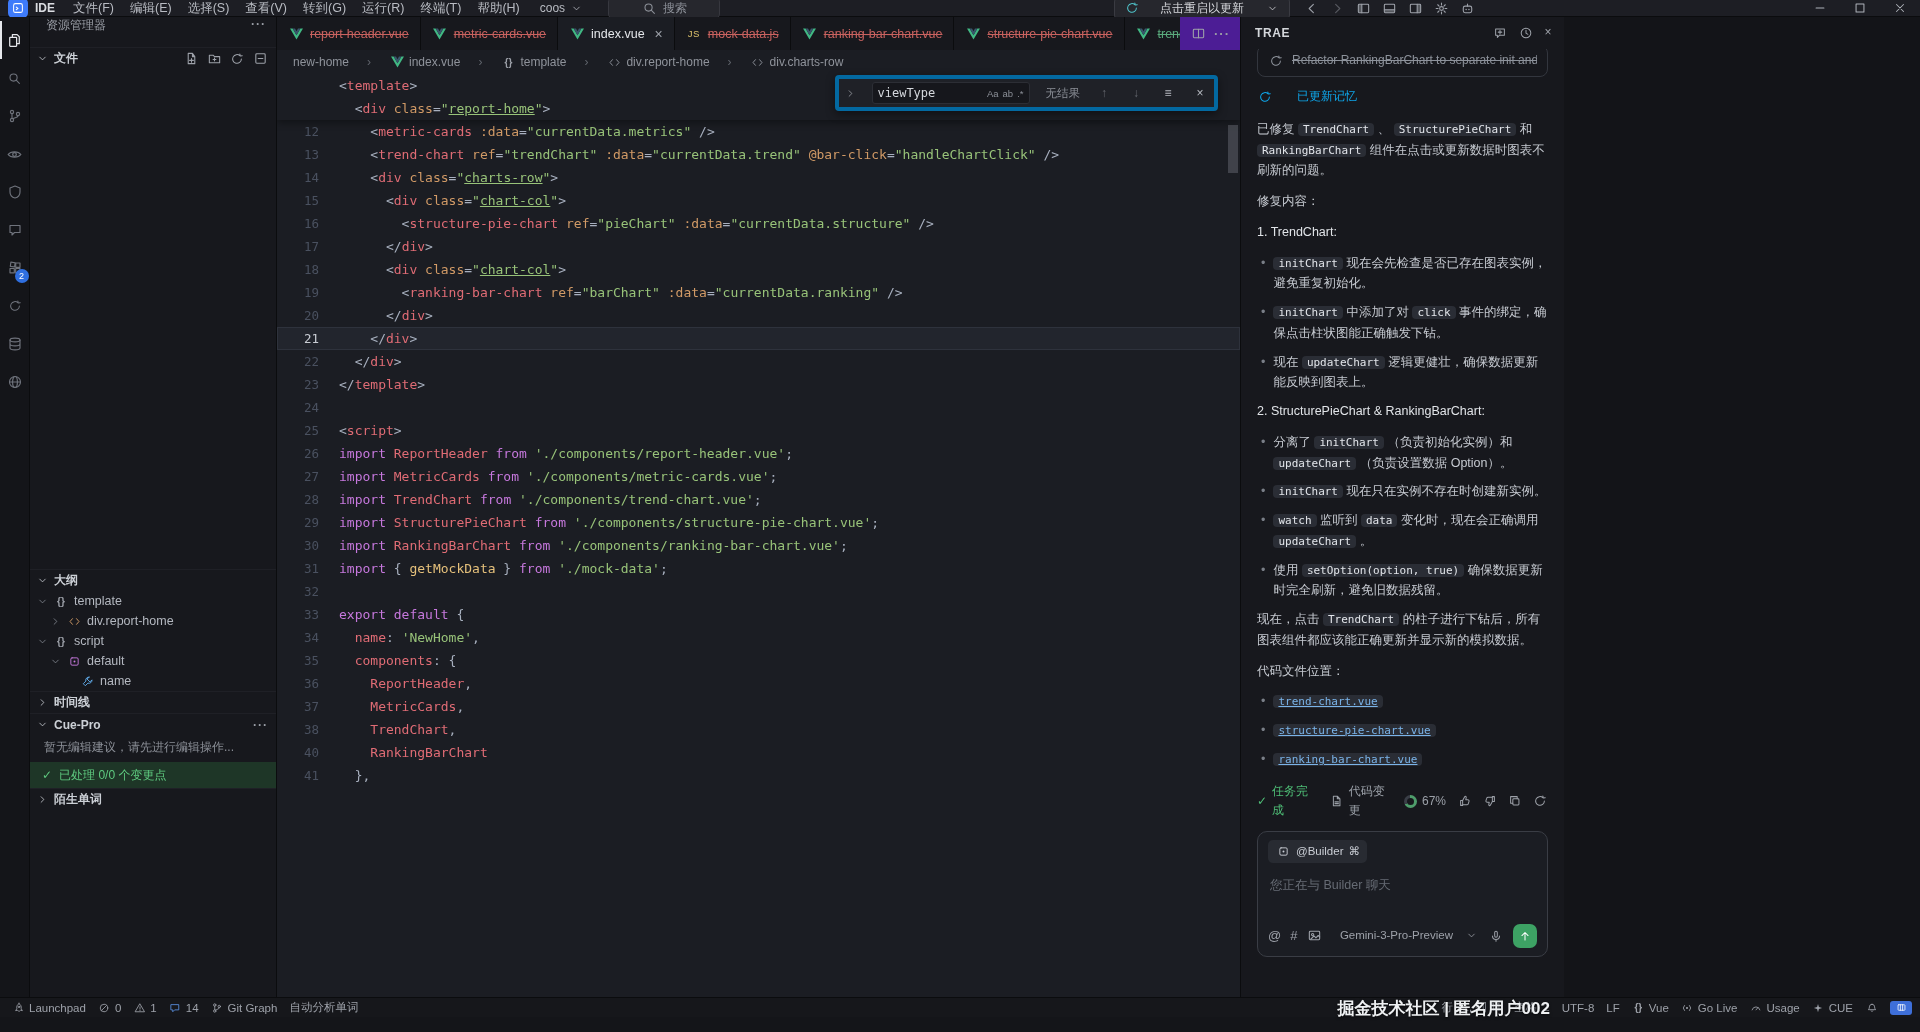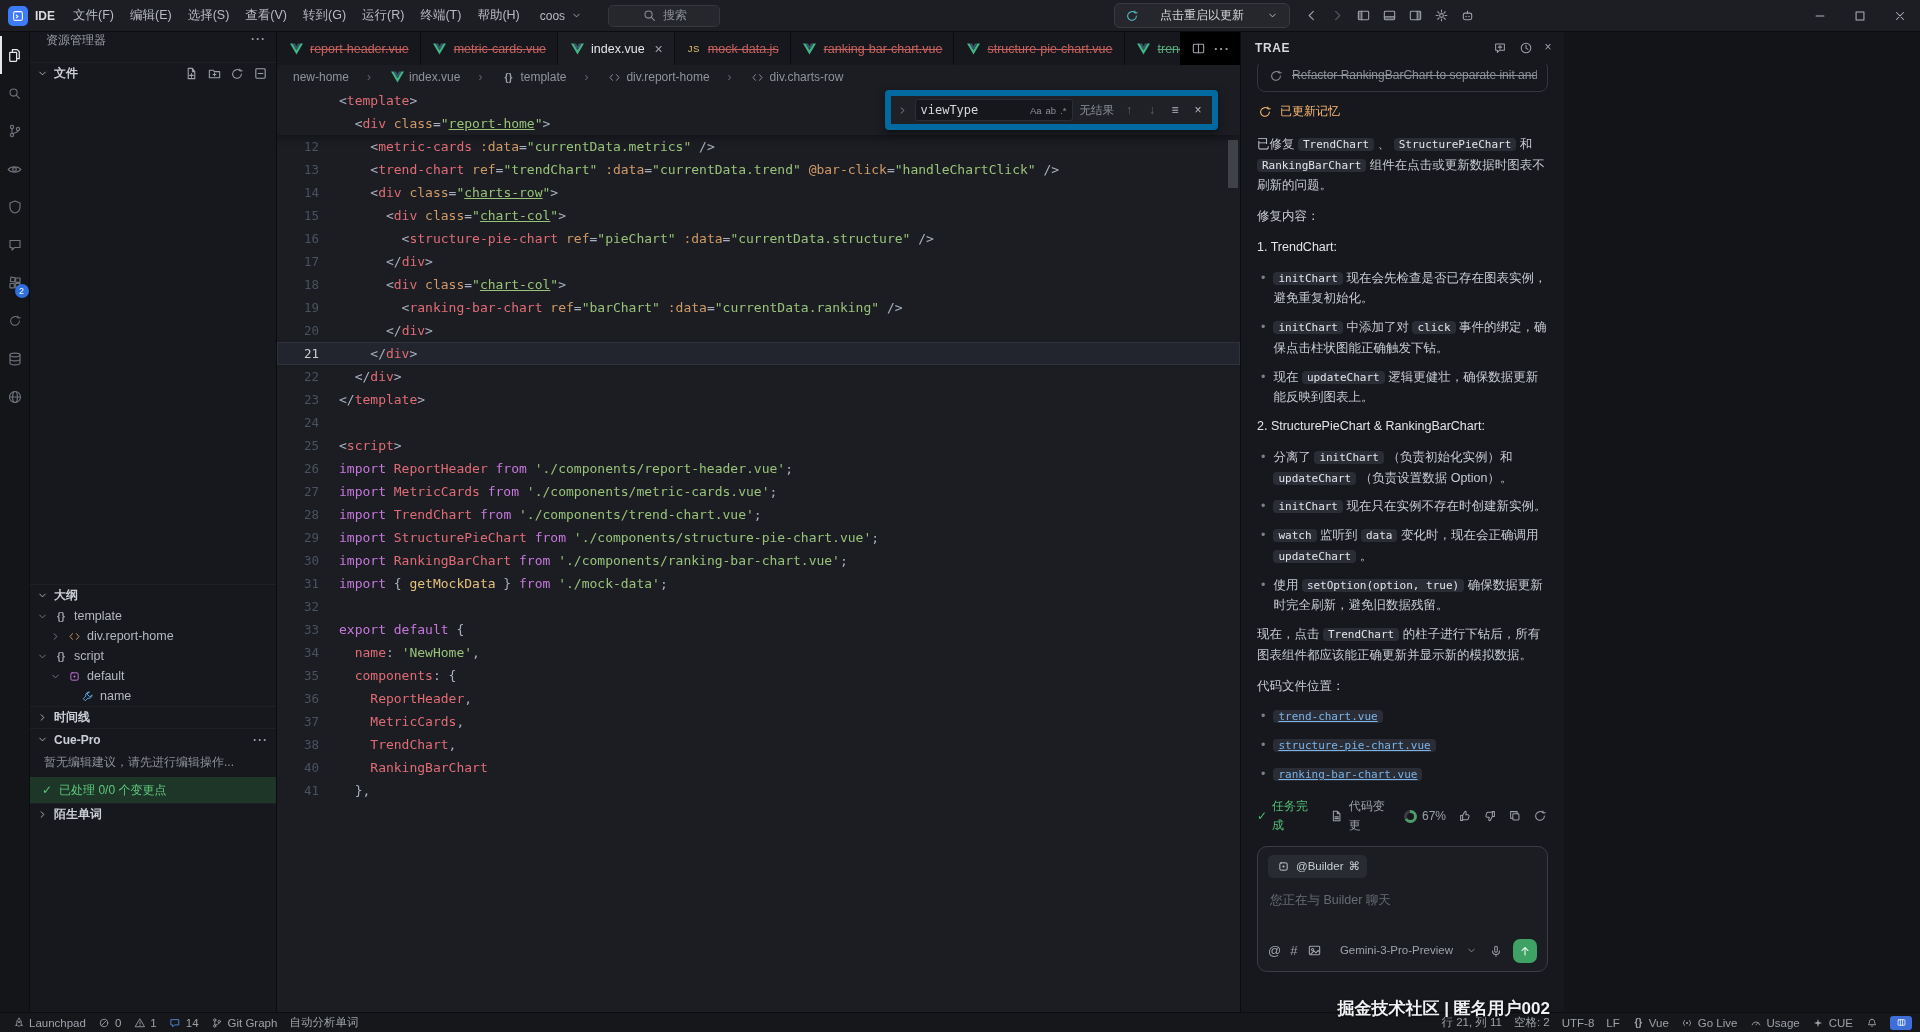--- a/index.html
+++ b/index.html
@@ -4,21 +4,21 @@
 <style>
 *{box-sizing:border-box;margin:0;padding:0}
 body{background:#0d0e10;font-family:"Liberation Sans","DejaVu Sans",sans-serif}
 .app{position:relative;width:1920px;height:1032px;overflow:hidden;background:#141519;color:#c6cad1;font-size:13px}
 .ic{display:inline-flex;align-items:center;justify-content:center;width:16px;height:16px;flex:none}
 .ic svg{display:block}
 .teal{color:#4fc3c9}.blue{color:#5a8fe0}.dim{opacity:.45}
 .txtic{font-size:10px;color:#9da1a9;font-weight:bold}
 .jslbl{color:#e0c46c;font-weight:normal;font-size:9.5px;letter-spacing:.5px}
 
-.titlebar{height:32px;background:#1d1e24;border-bottom:1px solid #0b0c0e;display:flex;align-items:center;padding:0 0 0 8px}
+.titlebar{height:17px;background:#1d1e24;border-bottom:1px solid #0b0c0e;display:flex;align-items:center;padding:0 0 0 8px}
 .logo{width:20px;height:20px;border-radius:5px;background:#3e7bfa;display:flex;align-items:center;justify-content:center;margin-right:7px;color:#fff}
 .app-label{color:#dadce1;font-size:12px;font-weight:bold;margin-right:10px}
 .menus{display:flex;align-items:center}
 .menu-item{padding:3px 8px;font-size:12.5px;color:#b9bcc3;border-radius:4px;white-space:nowrap}
 .ws{display:flex;align-items:center;gap:3px;color:#b9bcc3;font-size:12px;padding:3px 8px;margin-left:4px}
 .tb-search{margin-left:16px;width:112px;height:22px;background:#26272d;border:1px solid #37383f;border-radius:5px;display:flex;align-items:center;justify-content:center;gap:6px;color:#8b8f97;font-size:12px}
 .tb-right{margin-left:auto;display:flex;align-items:center;height:100%}
 .restart-pill{display:flex;align-items:center;gap:20px;background:#26272d;border:1px solid #3a3b42;border-radius:6px;padding:3px 9px;font-size:12px;color:#d6d8dc;margin-right:8px;white-space:nowrap}
 .tb-icon{width:26px;height:26px;display:flex;align-items:center;justify-content:center;color:#9da1a9}
 .tb-spacer{width:320px}
@@ -37,56 +37,56 @@
 .sec-actions{margin-left:auto;display:flex;gap:7px;color:#9da1a9}
 .files-body{height:500px;flex:none}
 .ol-row{height:20px;display:flex;align-items:center;gap:5px;color:#b4b8c0;font-size:12.5px;flex:none}
 .ol-chev{width:12px;display:inline-flex;justify-content:center;color:#878b94;flex:none}
 .oc-purple{color:#c678dd}.oc-orange{color:#d19a66}.oc-blue{color:#61afef}
 .cue-empty{padding:4px 14px 6px;color:#8b8f97;font-size:12px;flex:none}
 .cue-green{background:#1e3627;color:#5ec97f;height:26px;display:flex;align-items:center;gap:7px;padding:0 12px;font-size:12px;flex:none}
 .sb-rest{flex:1}
 
 .editor-col{width:963px;display:flex;flex-direction:column;background:#1b1d23;position:relative}
-.tabbar{height:33px;background:#000000;display:flex;align-items:stretch;flex:none}
+.tabbar{height:33px;background:#4c1d95;display:flex;align-items:stretch;flex:none}
 .tabs{display:flex;overflow:hidden;flex:1}
 .tab{display:flex;align-items:center;gap:6px;padding:0 11px;font-size:12.5px;color:#8a8e96;background:#17181d;border-right:1px solid #0b0c0e;white-space:nowrap}
 .tab.active{background:#1b1d23;color:#e4e6ea}
 .s-red{color:#c9625f;text-decoration:line-through}
 .s-green{color:#5aa97c;text-decoration:line-through}
 .tclose{color:#9da1a9;margin-left:4px;font-size:14px}
 .tab-actions{display:flex;align-items:center;gap:8px;padding:0 10px;color:#9da1a9}
 .breadcrumbs{height:24px;display:flex;align-items:center;gap:18px;padding:0 16px;font-size:12px;color:#8f939b;flex:none}
 .crumb{display:flex;align-items:center;gap:4px}
 .csep{color:#5f636b}
 .code-area{flex:1;overflow:hidden;font-family:"DejaVu Sans Mono","Liberation Mono",monospace;font-size:13px;position:relative}
 #sticky{box-shadow:0 3px 7px rgba(0,0,0,.35);position:relative;z-index:2;background:#1b1d23}
 .code-line{display:flex;height:23px;line-height:23px}
 .gutter{width:62px;flex:none;text-align:right;padding-right:20px;color:#4a5160;font-size:12.5px}
 .ltext{flex:1;white-space:pre}
 .cur{background:#22252d;box-shadow:inset 0 0 0 1px #2e323c}
 .cur .gutter{color:#c9cdd4}
 .tk-p{color:#a8b0bf}.tk-tag{color:#e06c75}.tk-attr{color:#d19a66}.tk-str{color:#98c379}
 .tk-stru{color:#98c379;text-decoration:underline}.tk-kw{color:#c678dd}.tk-id{color:#e06c75}.tk-fn{color:#e5c07b}
-.findw{position:absolute;top:58px;right:22px;display:flex;align-items:center;gap:7px;background:#1f2127;border:6px solid #0369a1;border-radius:4px;padding:3px 6px;box-shadow:0 3px 10px rgba(0,0,0,.45);z-index:6}
+.findw{position:absolute;top:58px;right:22px;display:flex;align-items:center;gap:16px;background:#1f2127;border:4px solid #0369a1;border-radius:4px;padding:3px 6px;box-shadow:0 3px 10px rgba(0,0,0,.45);z-index:6}
 .fw-toggle{color:#9da1a9;display:flex}
 .find-input{width:158px;height:22px;background:#16171c;border:1px solid #2c2e35;border-radius:3px;display:flex;align-items:center;padding:0 5px;gap:4px;color:#d5d8dd;font-size:12px}
 .fq{flex:1;font-family:"DejaVu Sans Mono",monospace;font-size:12px}
 .fopt{font-size:9.5px;color:#8b8f97}
 .fres{color:#8b8f97;font-size:11.5px;white-space:nowrap}
 .fbtn{color:#b6bac1;font-size:12px;width:16px;text-align:center}
 .scrollthumb{position:absolute;right:2px;top:108px;width:10px;height:48px;background:rgba(160,166,176,.28);z-index:5}
 
 .trae{width:324px;background:#17181d;border-left:1px solid #0b0c0e;display:flex;flex-direction:column}
 .trae-head{height:32px;display:flex;align-items:center;padding:0 12px 0 14px;color:#d4d7db;font-size:12px;font-weight:bold;letter-spacing:.6px;flex:none}
 .th-icons{margin-left:auto;display:flex;gap:10px;color:#9da1a9;font-weight:normal}
 .trae-body{flex:1;padding:4px 16px 0;overflow:hidden;font-size:12.5px;color:#c6cad1;line-height:1.66}
 .task-pill{border:1px solid #33363e;border-radius:8px;padding:5px 10px;display:flex;gap:8px;align-items:center;color:#8d929b;font-size:12px;margin:-8px 0 10px}
 .task-pill span{text-decoration:line-through;white-space:nowrap;overflow:hidden}
-.memory{display:flex;gap:7px;align-items:center;color:#fdba74;font-size:12px;margin:2px 0 12px}
+.memory{display:flex;gap:24px;align-items:center;color:#0ea5e9;font-size:12px;margin:2px 0 12px}
 .trae-body p{margin:0 0 10px}
 .th{color:#e1e4e8;margin:0 0 8px}
 .li{display:flex;gap:8px;margin:0 0 8px;padding-left:4px}
 .bu{color:#7a7f88;flex:none}
 .chip{font-family:"DejaVu Sans Mono",monospace;font-size:11px;background:#2a2d35;border-radius:4px;padding:0 5px;color:#e2e5ea}
 .chip.link{color:#7ab3e8;text-decoration:underline}
 .trae-status{display:flex;align-items:center;gap:11px;margin:12px 0 10px;font-size:12px;color:#9ba0a8}
 .tdone{color:#4fbf77;display:flex;align-items:center;gap:5px}
 .tmid{display:flex;align-items:center;gap:5px}
 .donut{width:13px;height:13px;border-radius:50%;background:conic-gradient(#4e9d6b calc(var(--pct)*1%),#3a3e47 0);position:relative;flex:none}

